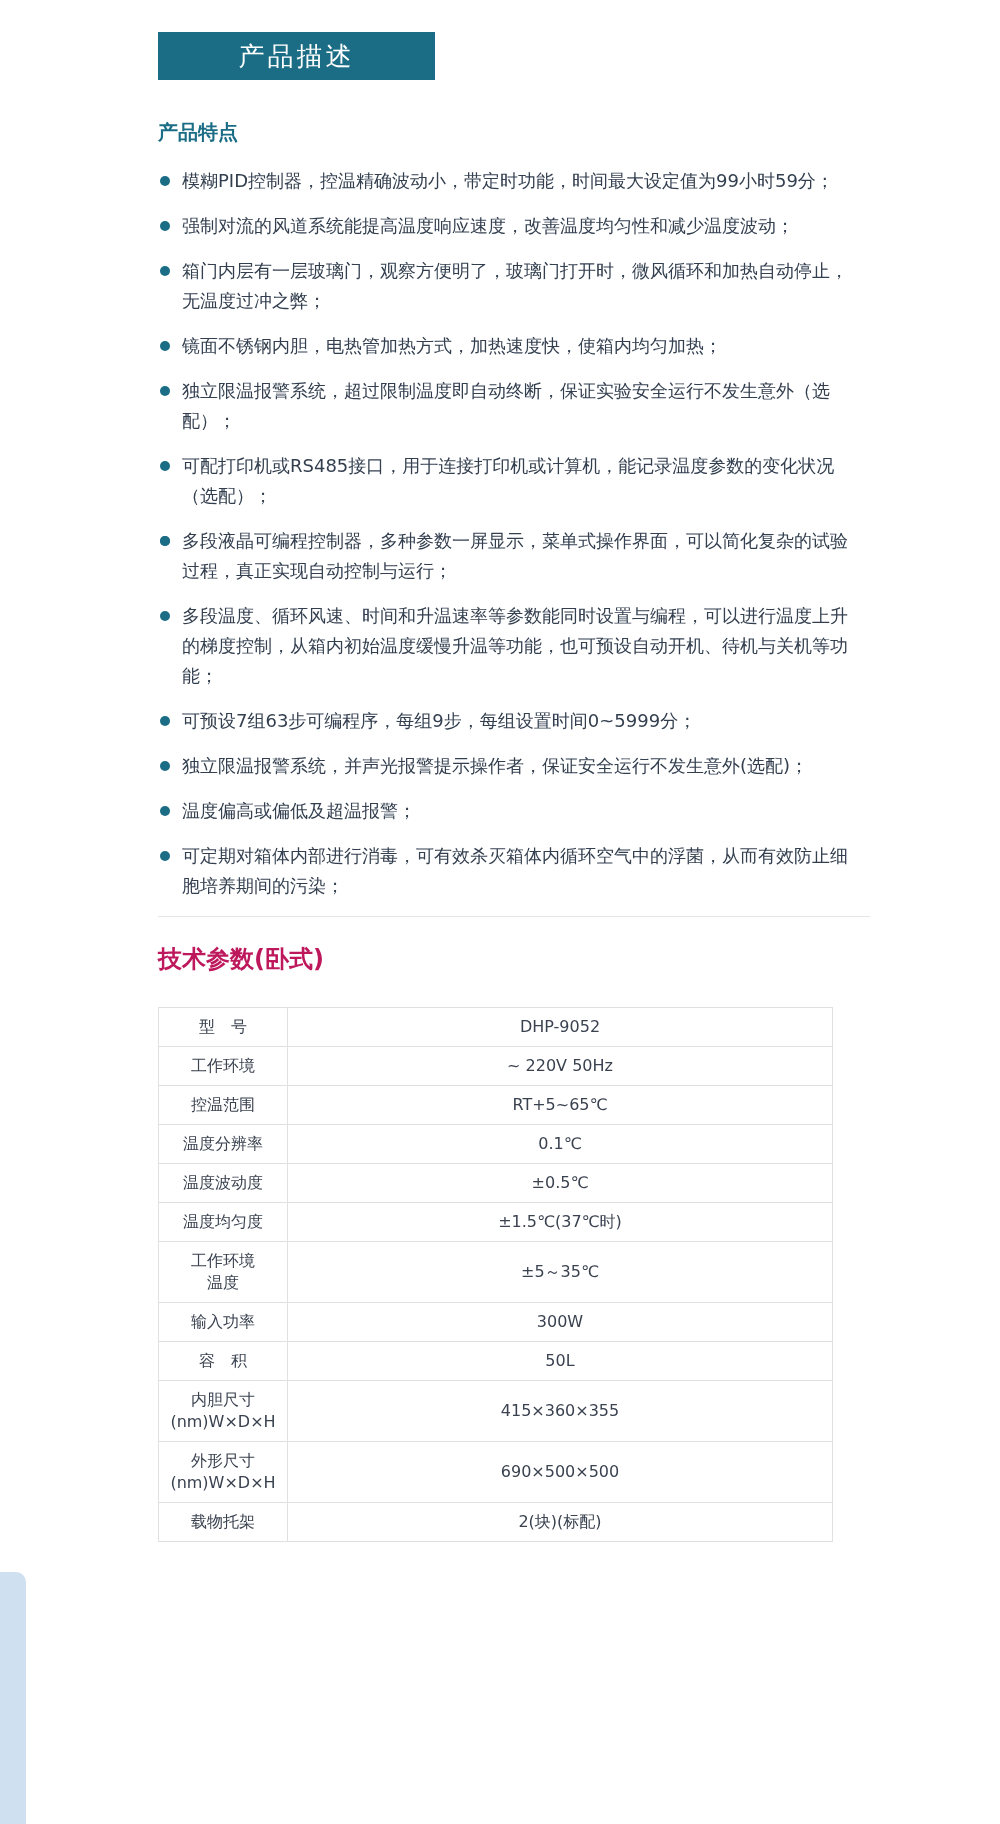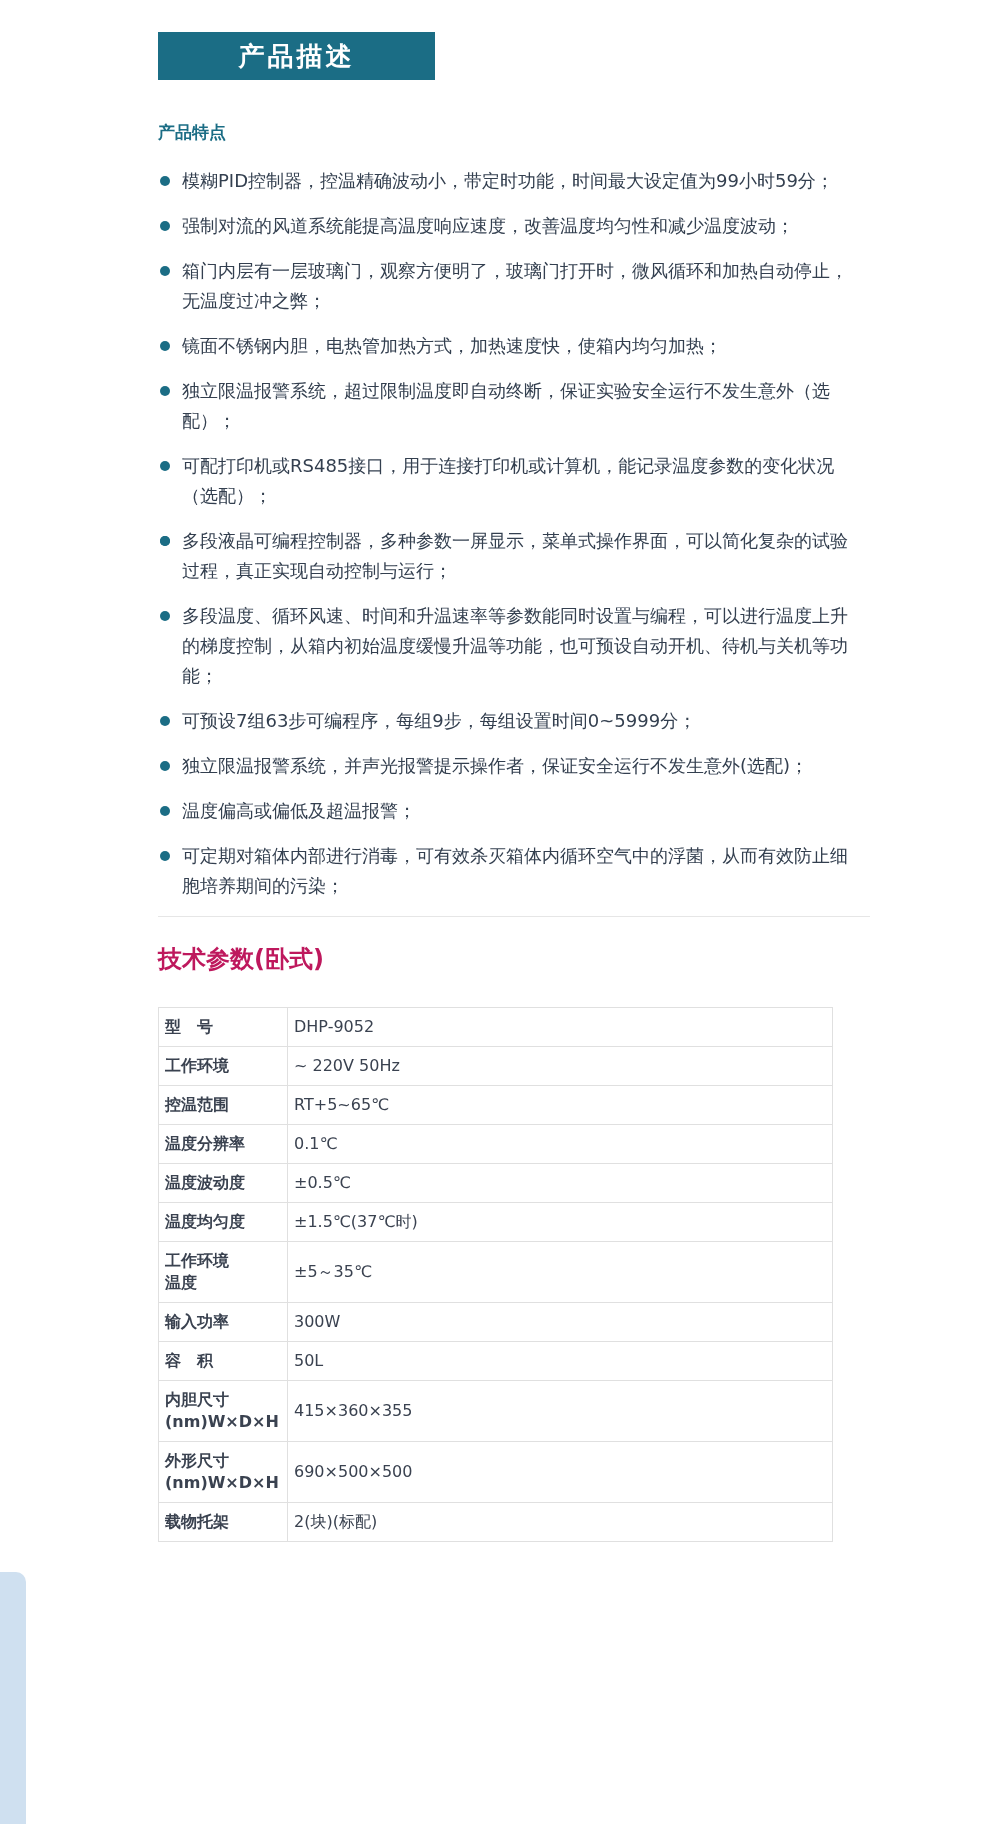--- a/index.html
+++ b/index.html
@@ -14,27 +14,27 @@
   .content {
     position:absolute;
     left:158px; top:0;
     width:712px;
   }
   .banner {
     margin-top:32px;
     width:277px; height:48px;
     background:#1b6d85;
     color:#ffffff;
-    font-size:26px; font-weight:bold;
+    font-size:26px; font-weight:normal;
     letter-spacing:3px;
     display:flex; align-items:center; justify-content:center;
   }
   h2.sec-heading {
     margin:38px 0 0 0;
-    font-size:17px; font-weight:bold;
+    font-size:20px; font-weight:bold;
     color:#1b6d85;
     line-height:28px;
   }
   ul.features {
     list-style:none;
     margin:20px 0 12px 0; padding:0;
     width:704px;
   }
   ul.features li {
     position:relative;
@@ -71,27 +71,26 @@
     font-size:16px;
     color:#3a4250;
   }
   table.specs td {
     border:1px solid #e0e0e0;
     padding:8px 6px;
     vertical-align:middle;
   }
   td.spec-label {
     width:116px;
-    text-align:left;
+    text-align:center;
     white-space:pre-line;
     line-height:22px;
-    font-weight:bold;
   }
   td.spec-value {
-    text-align:left;
+    text-align:center;
     line-height:22px;
   }
   .corner-decor {
     position:absolute;
     left:0; top:1572px;
     width:26px; height:252px;
     background:#cfe0f0;
     border-radius:0 10px 0 0;
   }
 </style>

